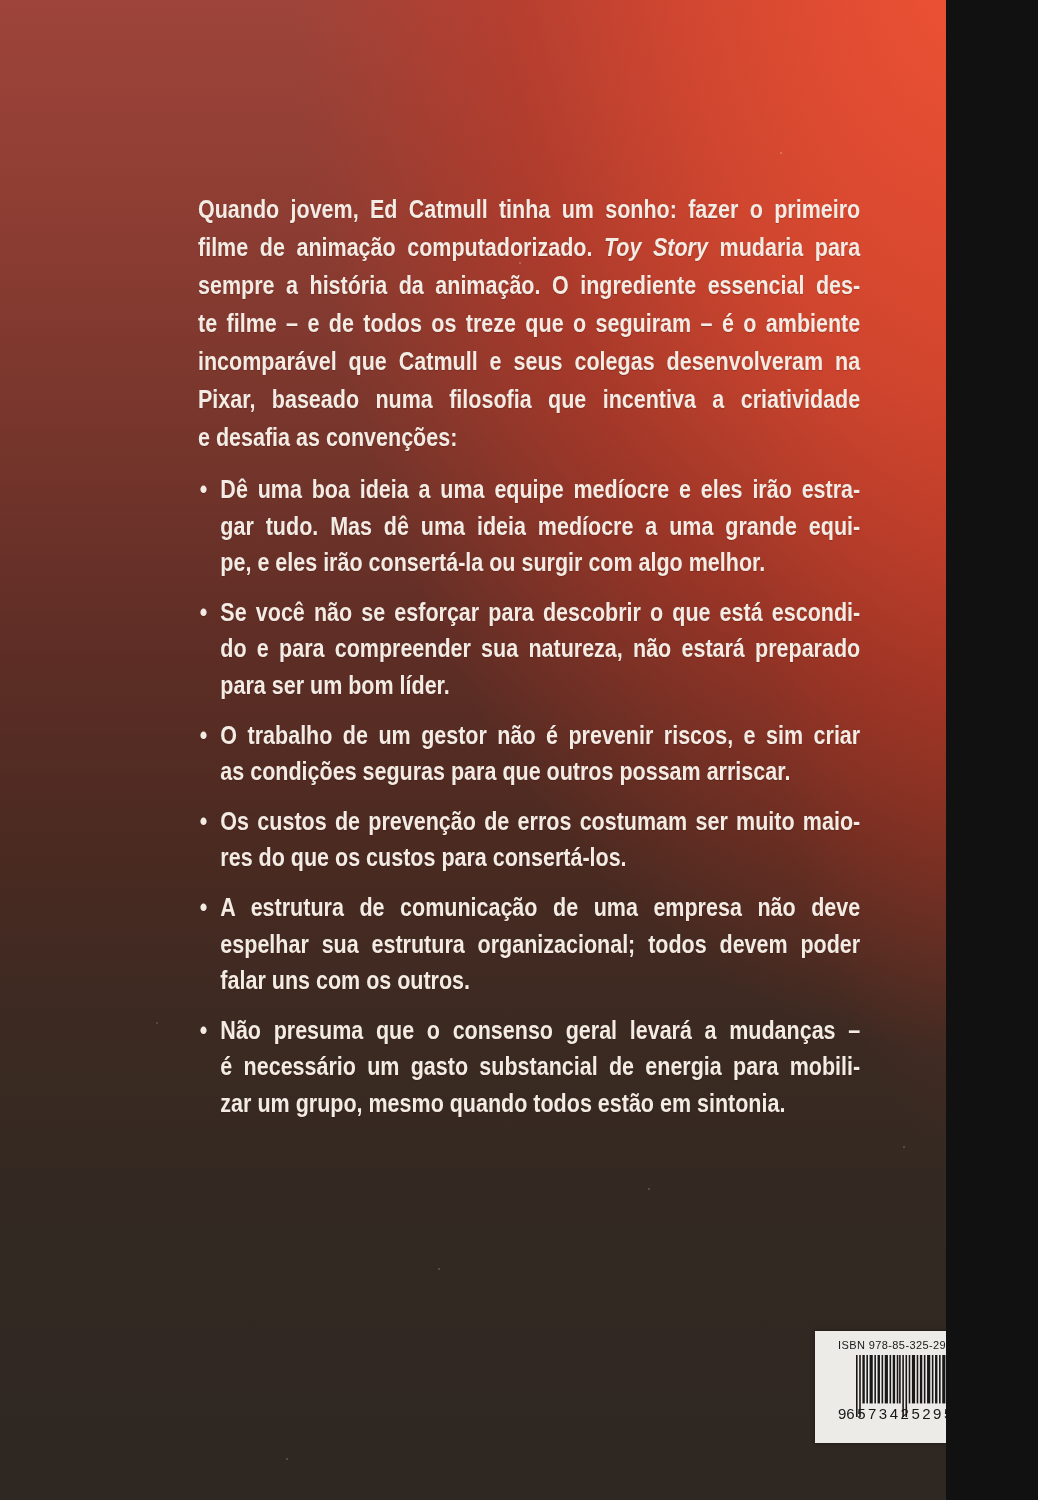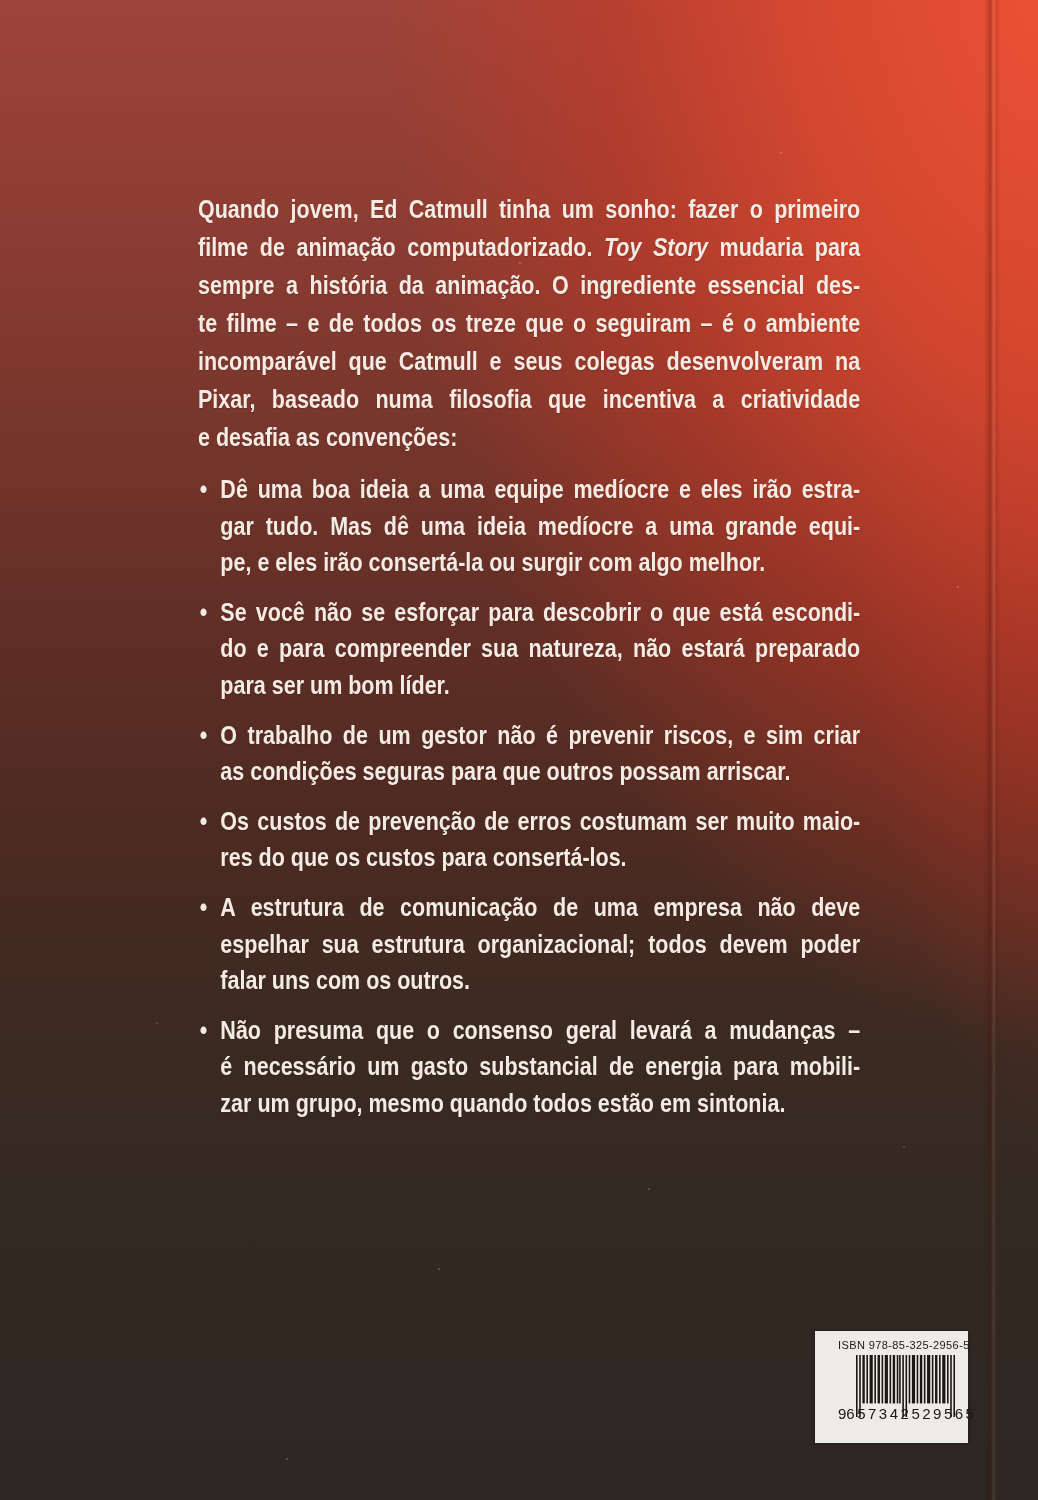--- a/index.html
+++ b/index.html
@@ -1,18 +1,18 @@
 <!DOCTYPE html>
 <html><head>
 <meta charset="utf-8">
 <style>
   html, body { margin: 0; padding: 0; background: #111; }
   .page {
     position: relative;
-    width: 1038px;
+    width: 946px;
     height: 1500px;
     overflow: hidden;
     font-family: "Liberation Sans", sans-serif;
     background:
       radial-gradient(ellipse 920px 1500px at 101% -2%,
         rgba(240, 82, 52, 0.95) 0%,
         rgba(224, 72, 46, 0.80) 28%,
         rgba(206, 58, 38, 0.50) 48%,
         rgba(150, 45, 30, 0.00) 72%),
       radial-gradient(ellipse 320px 1050px at 103% 28%,

